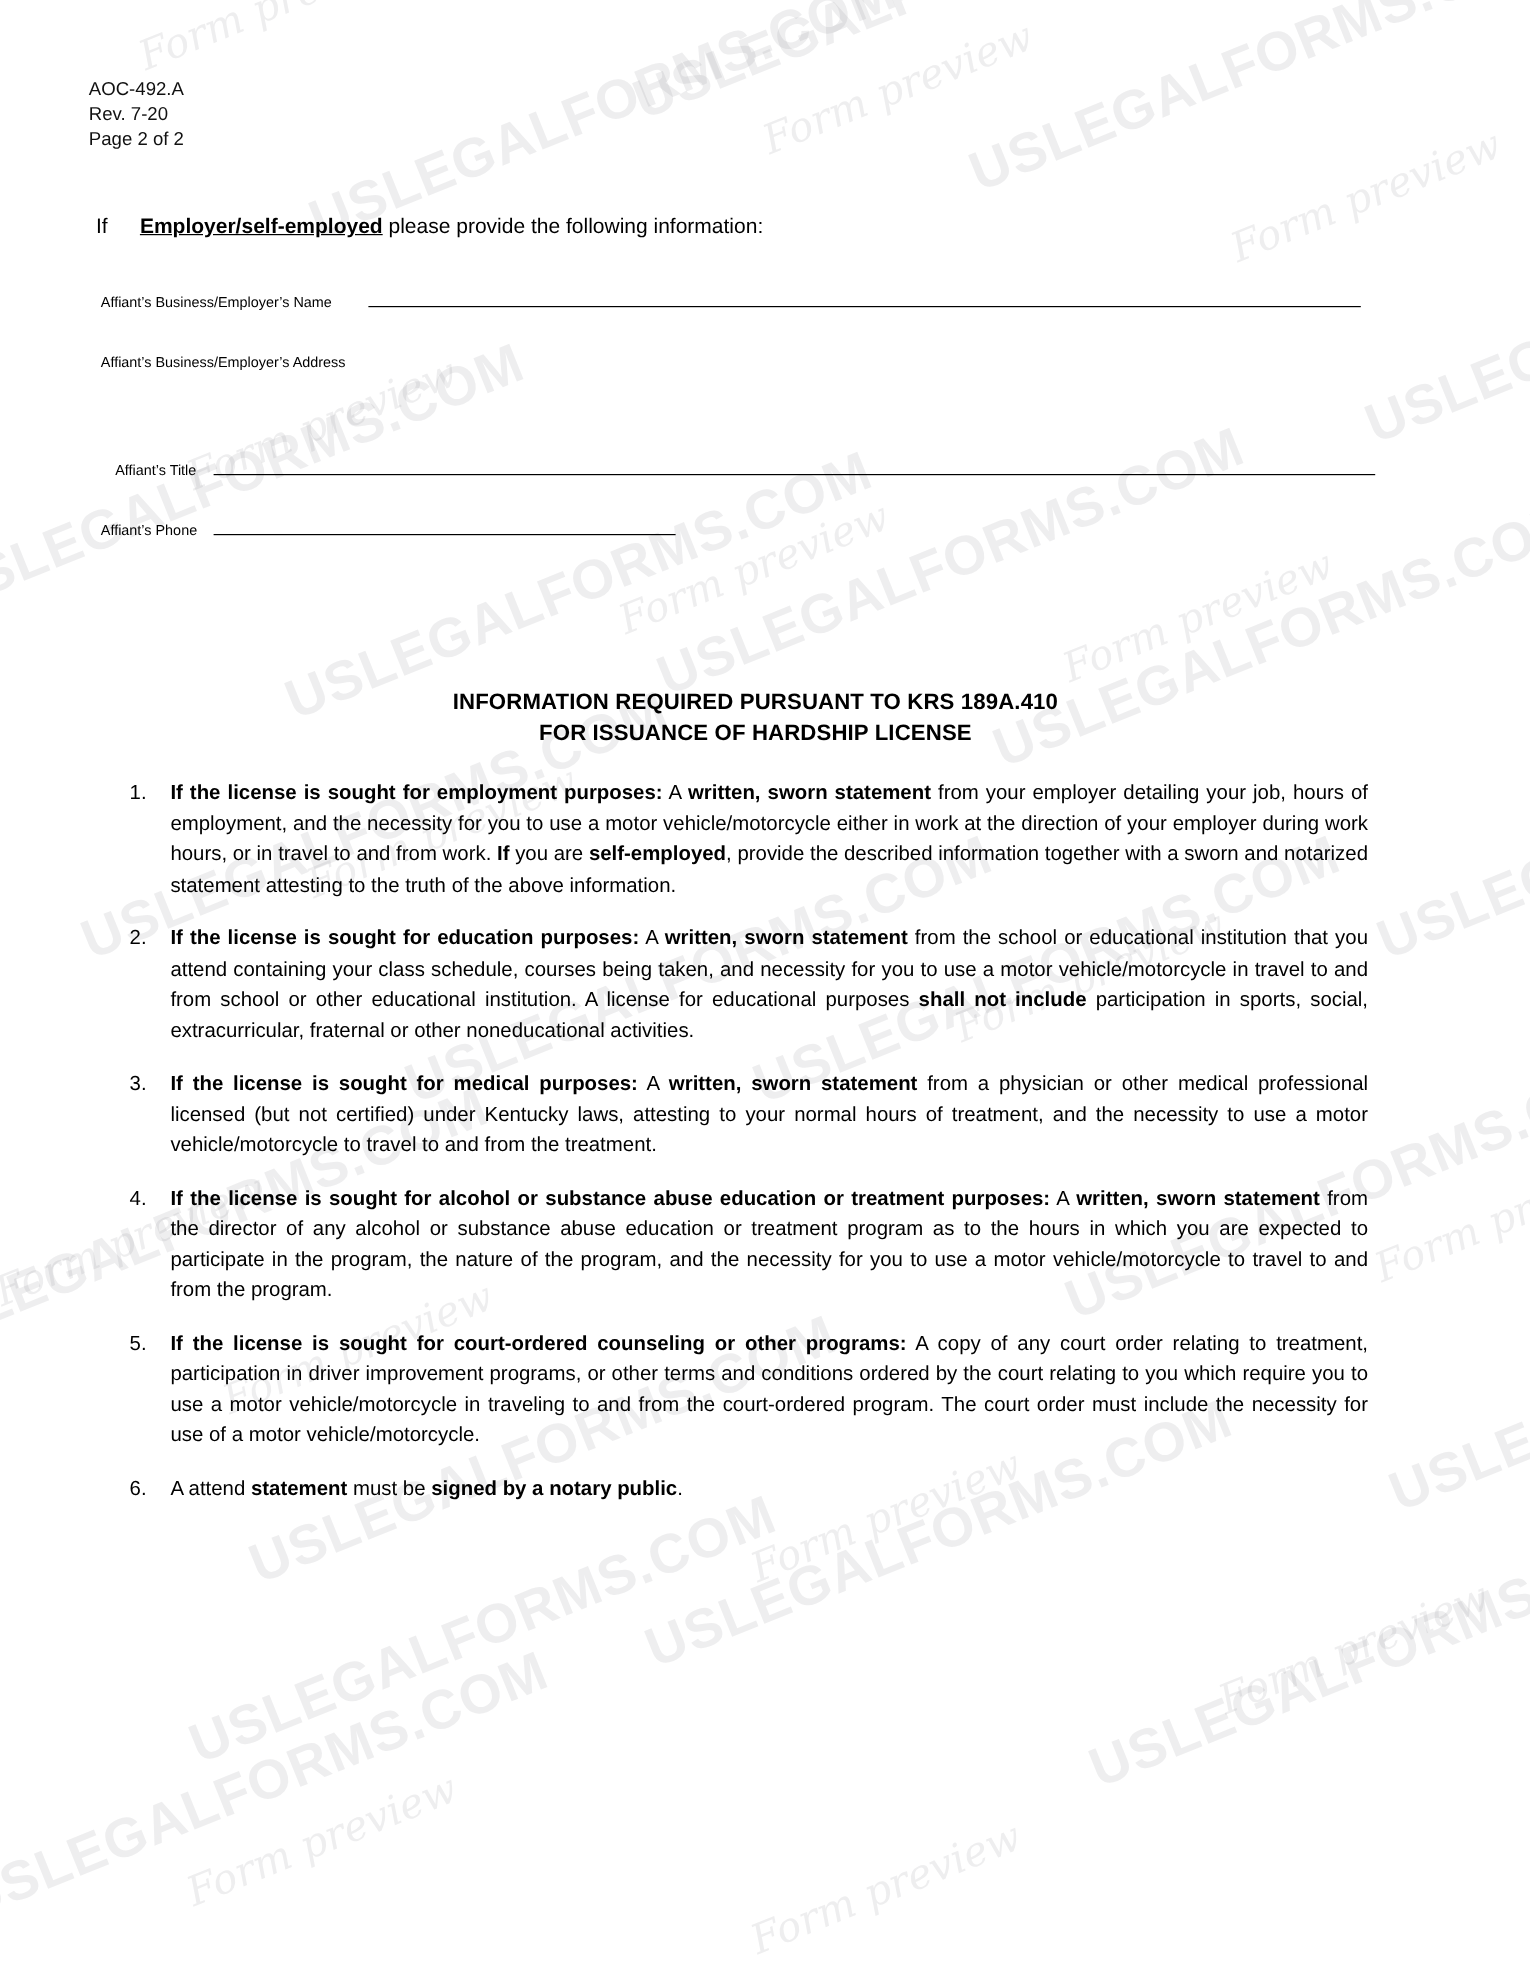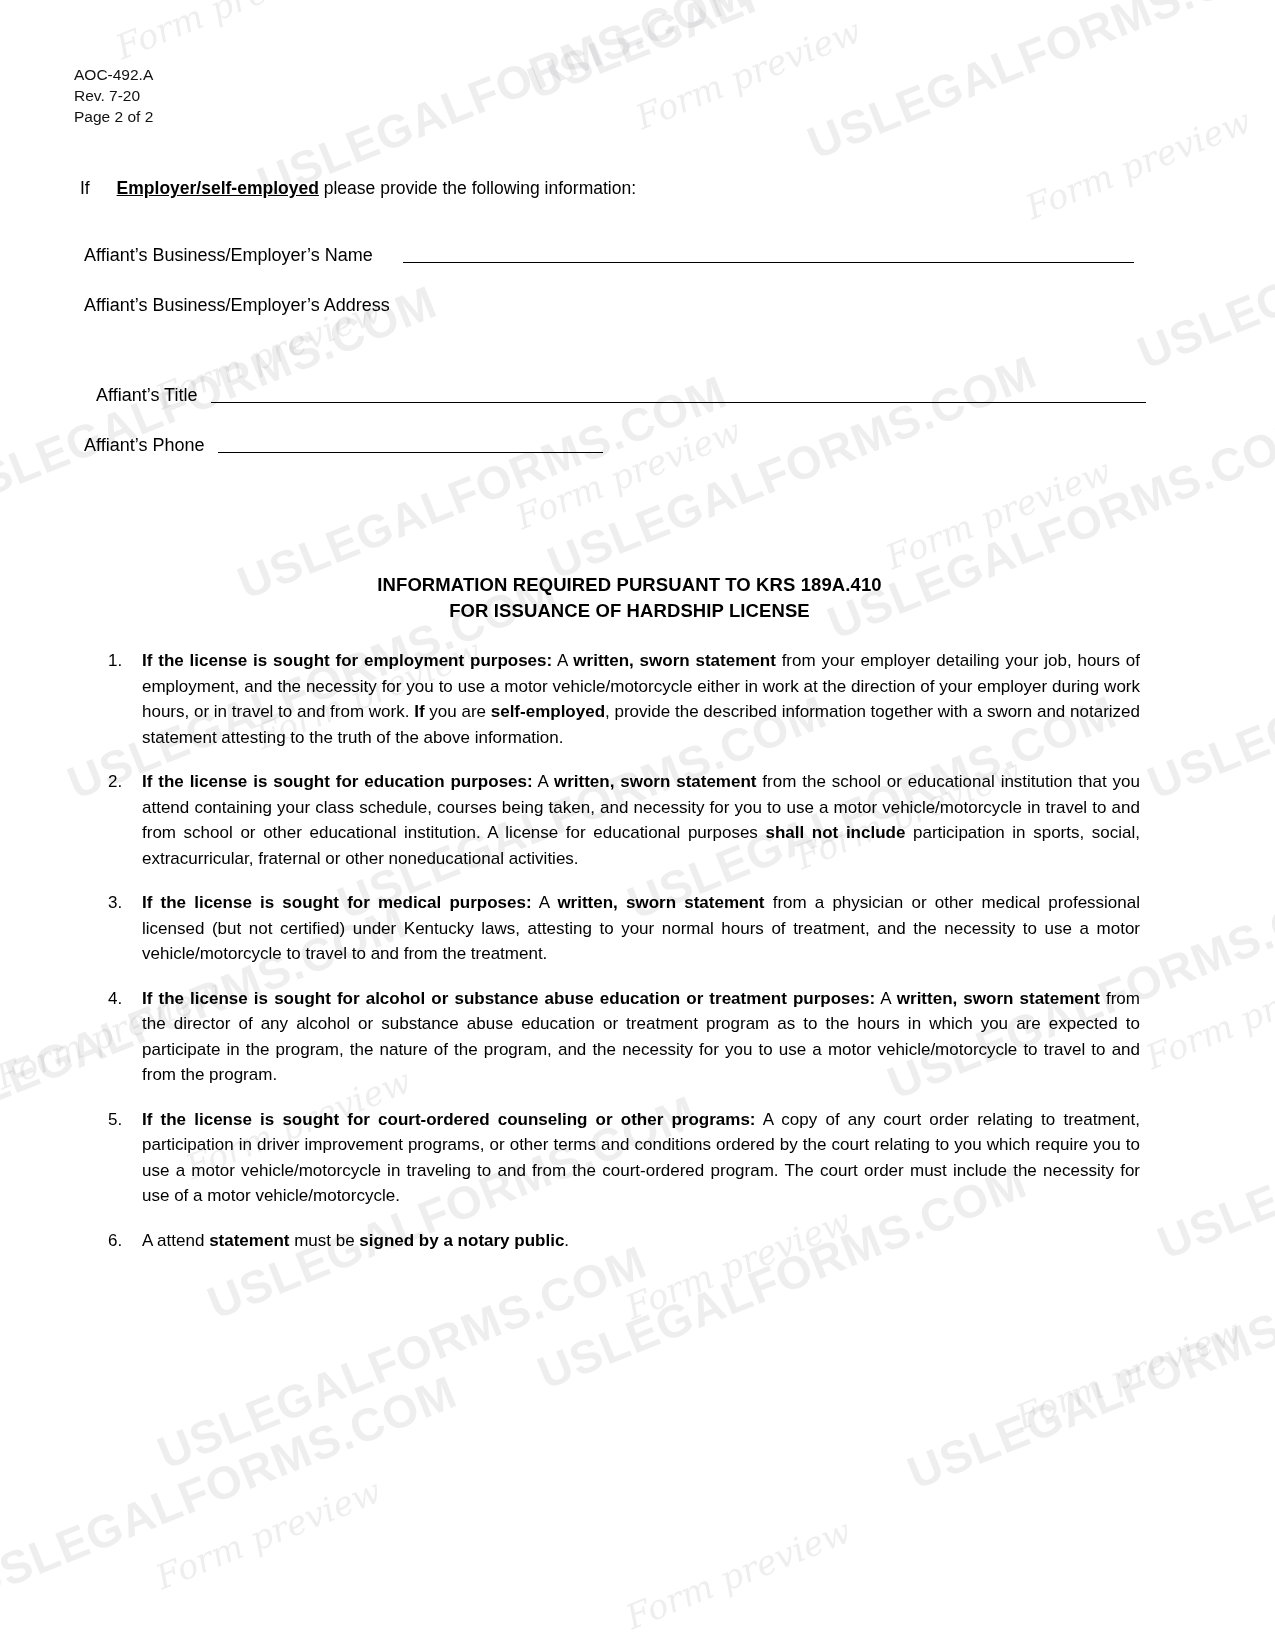--- a/index.html
+++ b/index.html
@@ -71,21 +71,21 @@
     position: absolute;
     left: 80px;
     top: 178px;
     font-size: 17.5px;
     color: #000;
   }
   .intro-line b { font-weight: bold; text-decoration: underline; padding-left: 22px; }
 
   .field-row {
     position: absolute;
-    font-size: 18px;
+    font-size: 12px;
     color: #000;
     display: flex;
     align-items: baseline;
     text-align: center;
   }
   .field-label { white-space: nowrap; }
   .field-rule {
     border-bottom: 1.6px solid #000;
     align-self: flex-end;
     margin-bottom: 3px;

